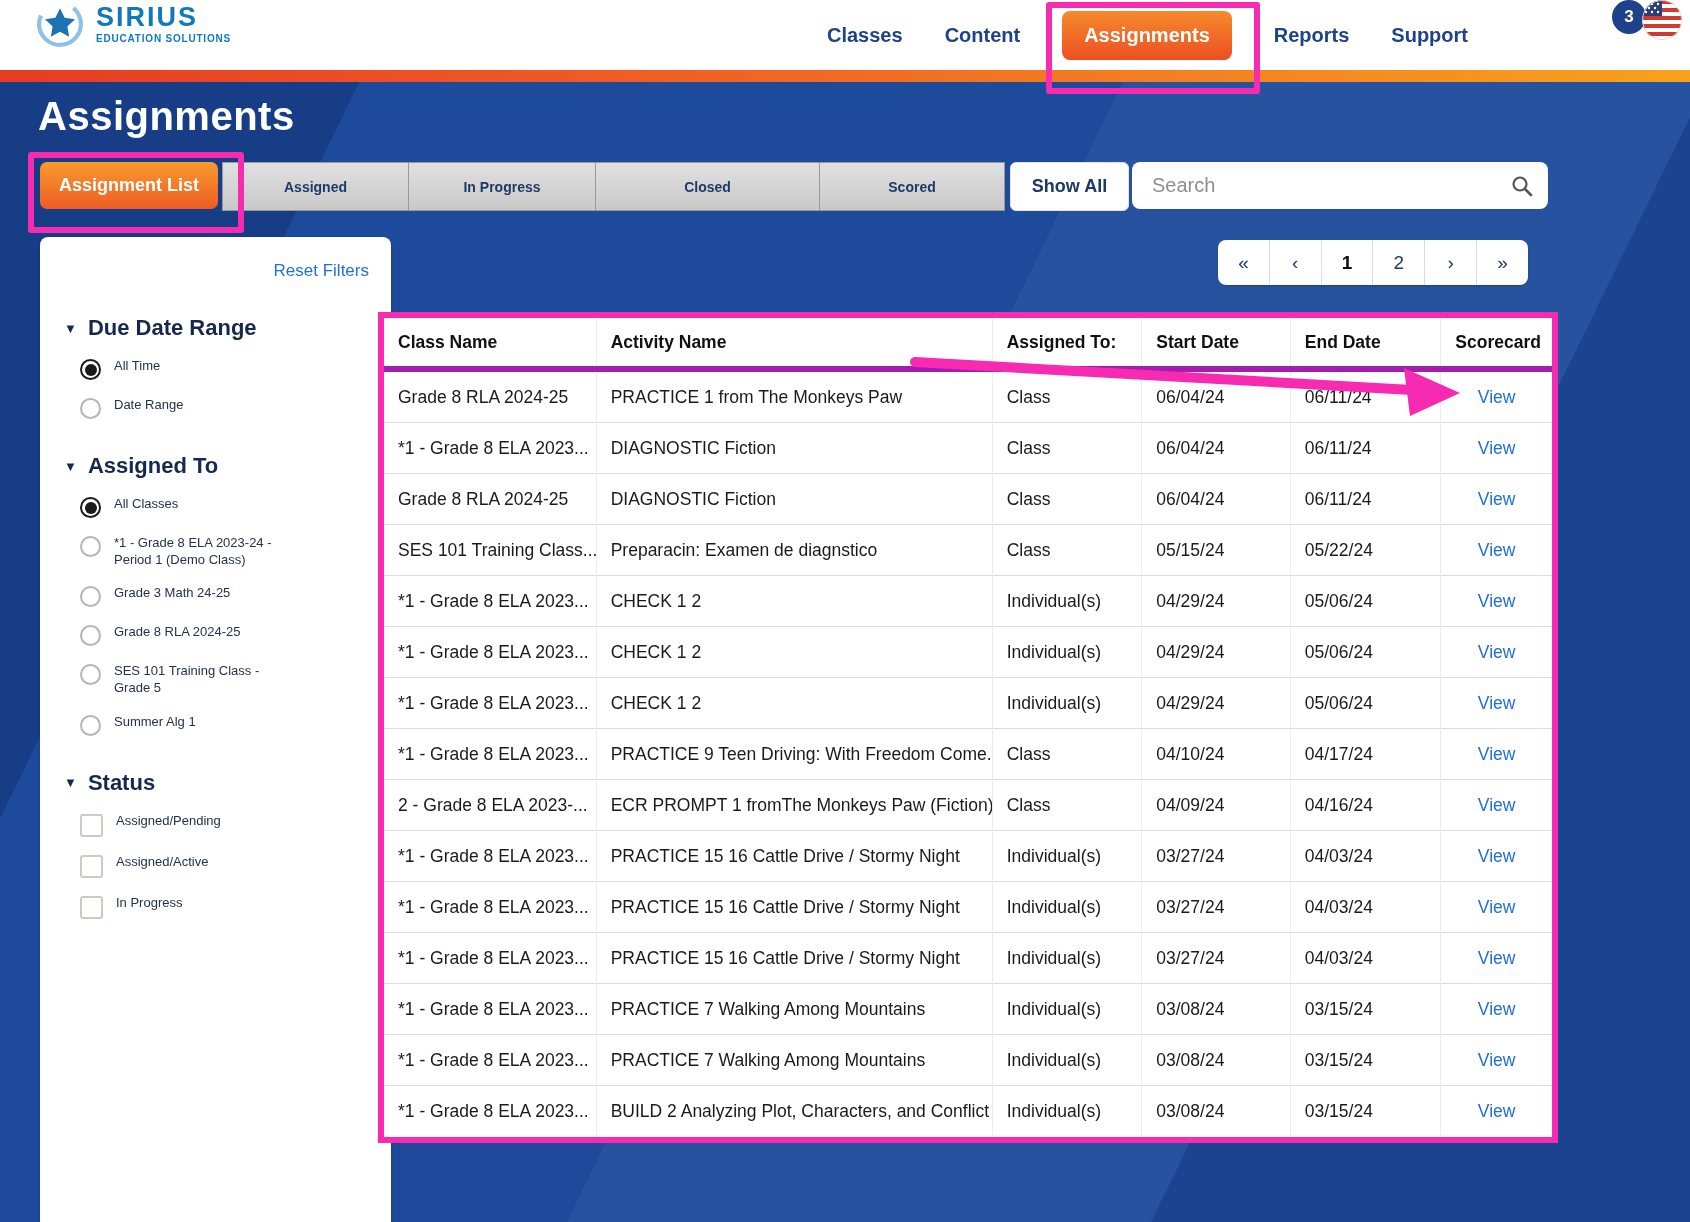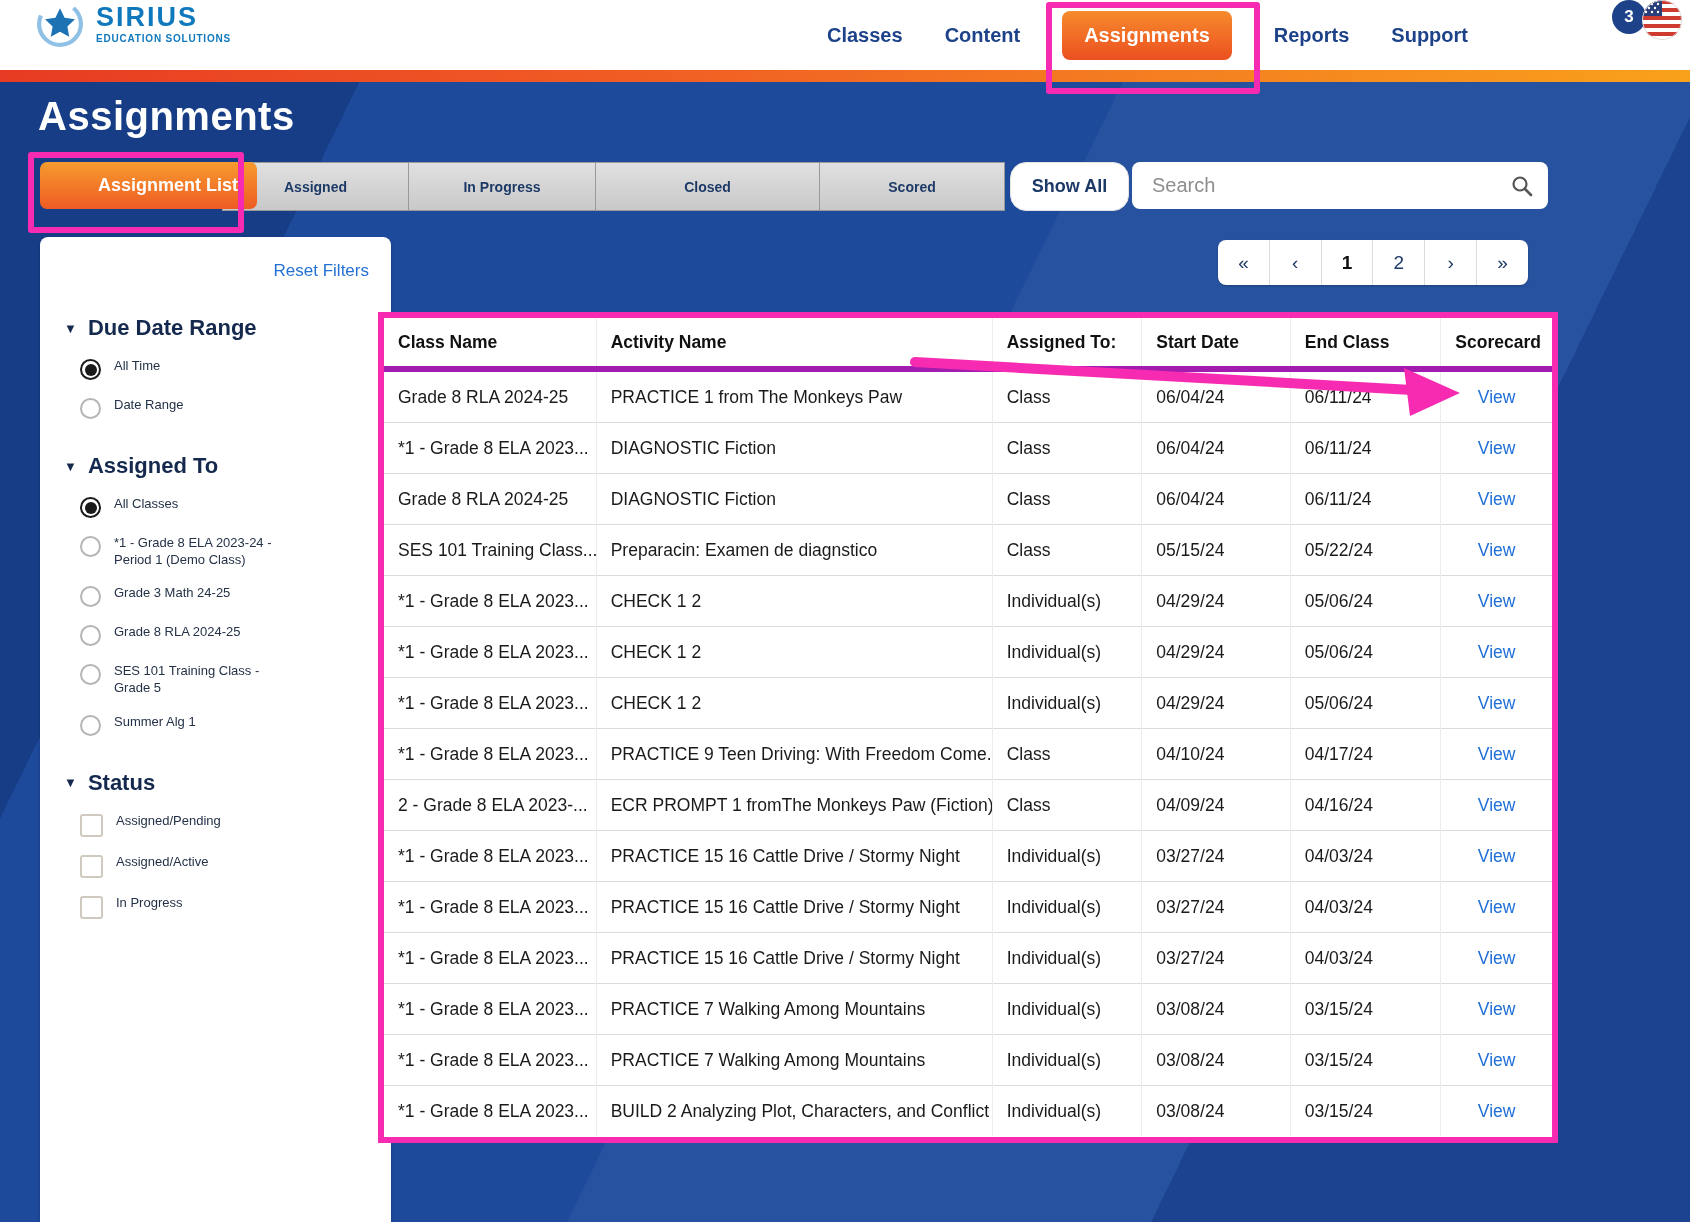--- a/index.html
+++ b/index.html
@@ -39,36 +39,36 @@
     background:
       linear-gradient(116deg,#163d86 0%,#163d86 16%,#1e4a9c 16%,#1e4a9c 50%,#26529f 50%,#26529f 76%,#1b4390 76%);
   }
   .page-title{
     position:absolute;left:38px;top:12px;color:#ffffff;font-size:40px;font-weight:bold;letter-spacing:0.5px;
   }
   
   .btn-orange{
     position:absolute;left:40px;top:80px;width:178px;height:47px;
     background:linear-gradient(180deg,#f79b2e,#ee5b24);color:#fff;font-size:18px;font-weight:bold;
-    border-radius:7px;display:flex;align-items:center;justify-content:center;cursor:pointer;z-index:3;padding-left:39px;
+    border-radius:7px;display:flex;align-items:center;justify-content:center;cursor:pointer;z-index:3;
   }
   .tab-strip{position:absolute;left:222px;top:80px;height:47px;display:flex;z-index:2;}
   .gray-tab{
     height:47px;background:linear-gradient(180deg,#e0e0e0,#c9c9c9);border:1px solid #999;
     color:#1d3a67;font-size:14px;font-weight:bold;display:flex;align-items:center;justify-content:center;
     cursor:pointer;
   }
   .gray-tab + .gray-tab{margin-left:-1px;}
   .gray-tab:nth-child(1){width:185px;}
   .gray-tab:nth-child(2){width:186px;}
   .gray-tab:nth-child(3){width:223px;}
   .gray-tab:nth-child(4){width:184px;}
   .btn-show-all{
     position:absolute;left:1010px;top:80px;width:117px;height:47px;background:#ffffff;
-    border:1px solid #e3e3e3;border-radius:16px;color:#1d3a67;font-size:18px;font-weight:bold;
+    border:1px solid #e3e3e3;border-radius:6px;color:#1d3a67;font-size:18px;font-weight:bold;
     display:flex;align-items:center;justify-content:center;cursor:pointer;z-index:2;
   }
   .search-box{
     position:absolute;left:1132px;top:80px;width:384px;height:47px;background:#ffffff;border-radius:8px;
     display:flex;align-items:center;padding:0 14px 0 18px;z-index:2;
   }
   .search-box input{
     border:none;outline:none;flex:1;font-size:20px;color:#444;font-family:"Liberation Sans",sans-serif;background:transparent;
   }
   .search-box input::placeholder{color:#8e8e8e;}
@@ -289,21 +289,21 @@
         <col style="width:147px">
           <col style="width:149px">
           <col style="width:110px">
       </colgroup>
       <thead>
           <tr id="table-head-row">
             <th>Class Name</th>
             <th>Activity Name</th>
             <th>Assigned To:</th>
             <th>Start Date</th>
-            <th>End Class</th>
+            <th>End Date</th>
             <th class="c-last">Scorecard</th>
           </tr>
         </thead>
       <tbody id="table-body">
           <tr>
             <td>Grade 8 RLA 2024-25</td>
             <td>PRACTICE 1  from The Monkeys Paw</td>
             <td>Class</td>
             <td>06/04/24</td>
             <td>06/11/24</td>

